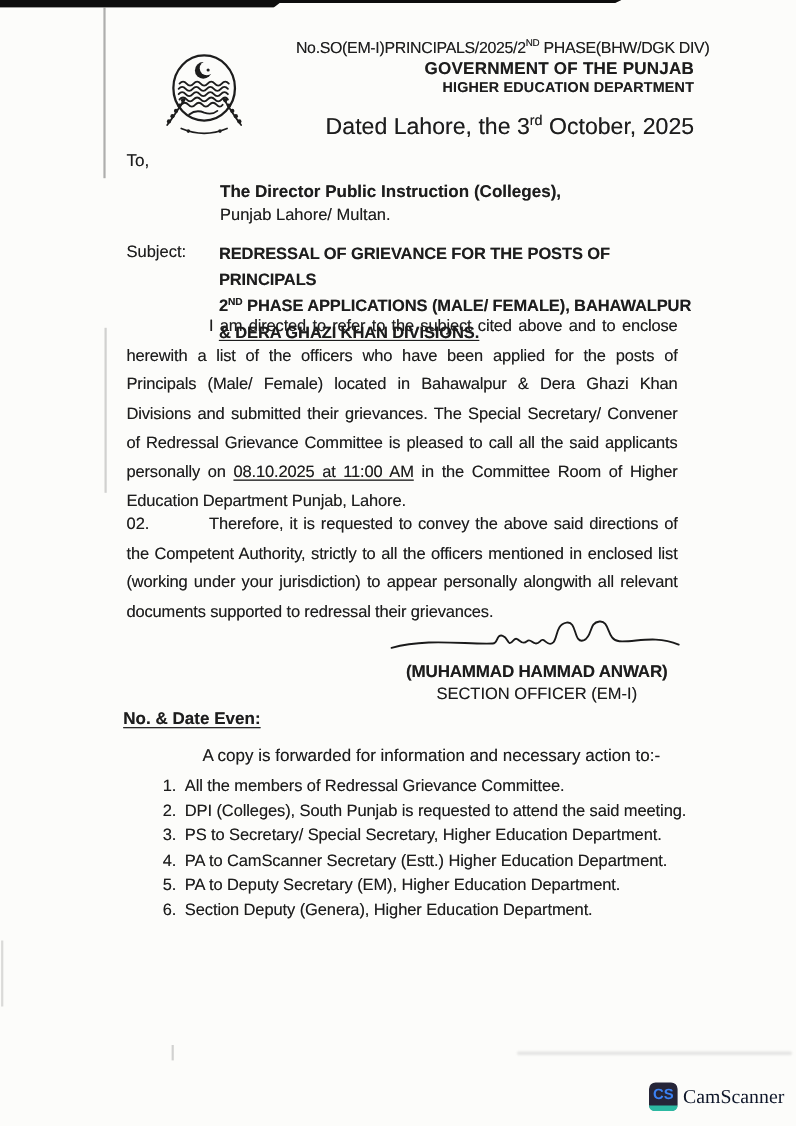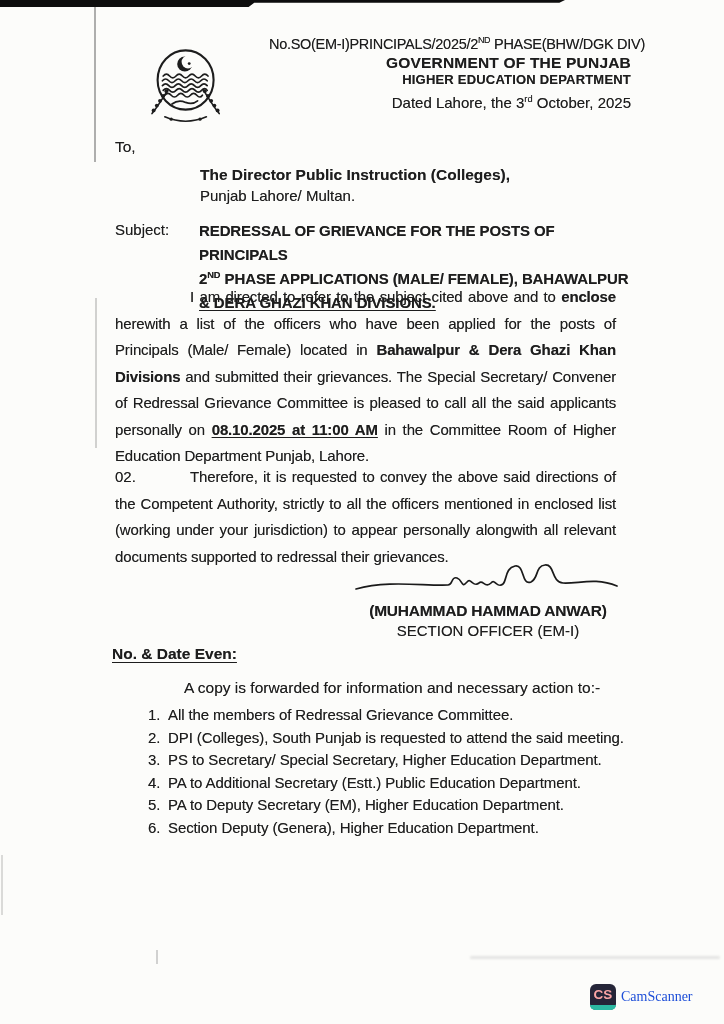--- a/index.html
+++ b/index.html
@@ -29,36 +29,36 @@
              background: rgba(160,160,160,0.25); border-radius: 2px; filter: blur(1px); }
   .smudge2 { position: absolute; left: 156px; top: 950px; width: 2px; height: 14px;
              background: rgba(130,130,130,0.35); }
 
   
   .crest { position: absolute; left: 136px; top: 40px; width: 96px; height: 88px; }
   .letterhead { position: absolute; left: 269px; top: 36px; width: 362px; text-align: right; }
   .ref  { font-size: 14.5px; letter-spacing: -0.3px; white-space: nowrap; }
   .org1 { font-size: 15.5px; font-weight: 700; margin-top: 2px; letter-spacing: 0.2px; }
   .org2 { font-size: 13px; font-weight: 700; letter-spacing: 0.2px; }
-  .date { font-size: 15px; margin-top: 7px; }
+  .date { font-size: 21px; margin-top: 17px; }
 
   sup { font-size: 0.62em; vertical-align: super; line-height: 0; }
 
   
   .to { position: absolute; left: 115px; top: 138px; font-size: 15.5px; }
   .recipient { position: absolute; left: 200px; top: 166px; }
   .r-name { font-size: 15.5px; font-weight: 700; }
   .r-addr { font-size: 15px; margin-top: 3px; }
 
   
   .subject-label { position: absolute; left: 115px; top: 221px; font-size: 15px; }
   .subject-text  { position: absolute; left: 199px; top: 219px; width: 430px;
                    font-size: 15px; font-weight: 700; line-height: 24px; letter-spacing: -0.1px; }
   .seg-u { text-decoration: underline; text-underline-offset: 2px; }
-  .seg-b { font-weight: 700; }
+  .seg-b { font-weight: 400; }
 
   
   .para { font-size: 15px; line-height: 26.5px; text-align: justify; letter-spacing: -0.15px; }
   .p1 { position: absolute; left: 115px; top: 284px; width: 501px; text-indent: 75px; }
   .para2wrap { position: absolute; left: 115px; top: 464px; width: 501px; }
   .para-num { position: absolute; left: 0; top: 0; font-size: 15px; line-height: 26.5px; }
   .p2 { text-indent: 75px; }
 
   
   .signature { position: absolute; left: 352px; top: 556px; width: 272px; height: 48px; }
@@ -73,26 +73,26 @@
   .copy-line { position: absolute; left: 184px; top: 679px; font-size: 15.5px; }
   .copy-list { position: absolute; left: 148px; top: 706px; list-style: none; }
   .copy-list li { display: flex; align-items: baseline; height: 22.6px; font-size: 15px;
                   letter-spacing: -0.1px; }
   .li-num  { width: 15px; flex: 0 0 auto; }
   .li-text { margin-left: 5px; white-space: nowrap; }
 
   
   .camscanner { position: absolute; left: 590px; top: 984px; display: flex; align-items: center; }
   .cs-icon { position: relative; width: 26px; height: 26px; background: #252538; border-radius: 6px;
-             color: #fca5a5; font-size: 13.5px; font-weight: 700; text-align: center;
+             color: #3b82f6; font-size: 13.5px; font-weight: 700; text-align: center;
              line-height: 22px; text-shadow: none; }
   .cs-icon::after { content: ""; position: absolute; left: 0; bottom: 0; width: 100%; height: 5px;
                     background: #2cb9a2; border-radius: 0 0 6px 6px; }
-  .cs-label { margin-left: 5px; font-family: "Liberation Serif", serif; font-size: 14px;
-              color: #1d4ed8; text-shadow: none; }
+  .cs-label { margin-left: 5px; font-family: "Liberation Serif", serif; font-size: 18px;
+              color: #0f172a; text-shadow: none; }
 </style>
 </head>
 <body>
 
 <div class="page">
 
   <div class="artifact-top-bar"></div>
   <div class="artifact-vline v1"></div>
   <div class="artifact-vline v2"></div>
   <div class="artifact-vline v3"></div>
@@ -178,21 +178,21 @@
       <li>
         <span class="li-num">2.</span>
         <span class="li-text">DPI (Colleges), South Punjab is requested to attend the said meeting.</span>
       </li>
       <li>
         <span class="li-num">3.</span>
         <span class="li-text">PS to Secretary/ Special Secretary, Higher Education Department.</span>
       </li>
       <li>
         <span class="li-num">4.</span>
-        <span class="li-text">PA to Additional Secretary (Estt.) Public Education Department.</span>
+        <span class="li-text">PA to CamScanner Secretary (Estt.) Higher Education Department.</span>
       </li>
       <li>
         <span class="li-num">5.</span>
         <span class="li-text">PA to Deputy Secretary (EM), Higher Education Department.</span>
       </li>
       <li>
         <span class="li-num">6.</span>
         <span class="li-text">Section Deputy (Genera), Higher Education Department.</span>
       </li>
     </ol>

